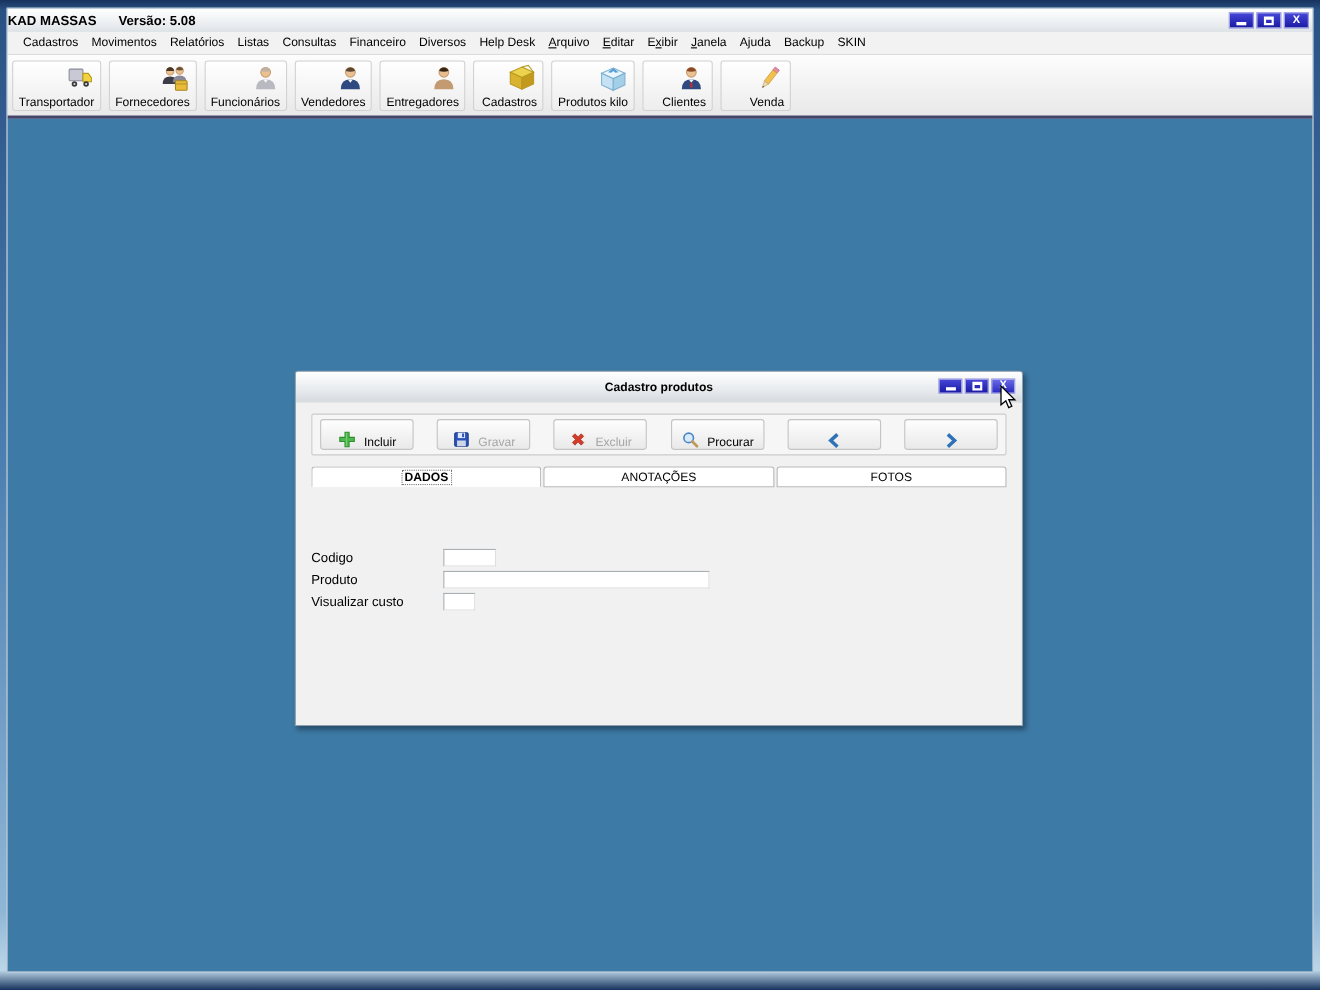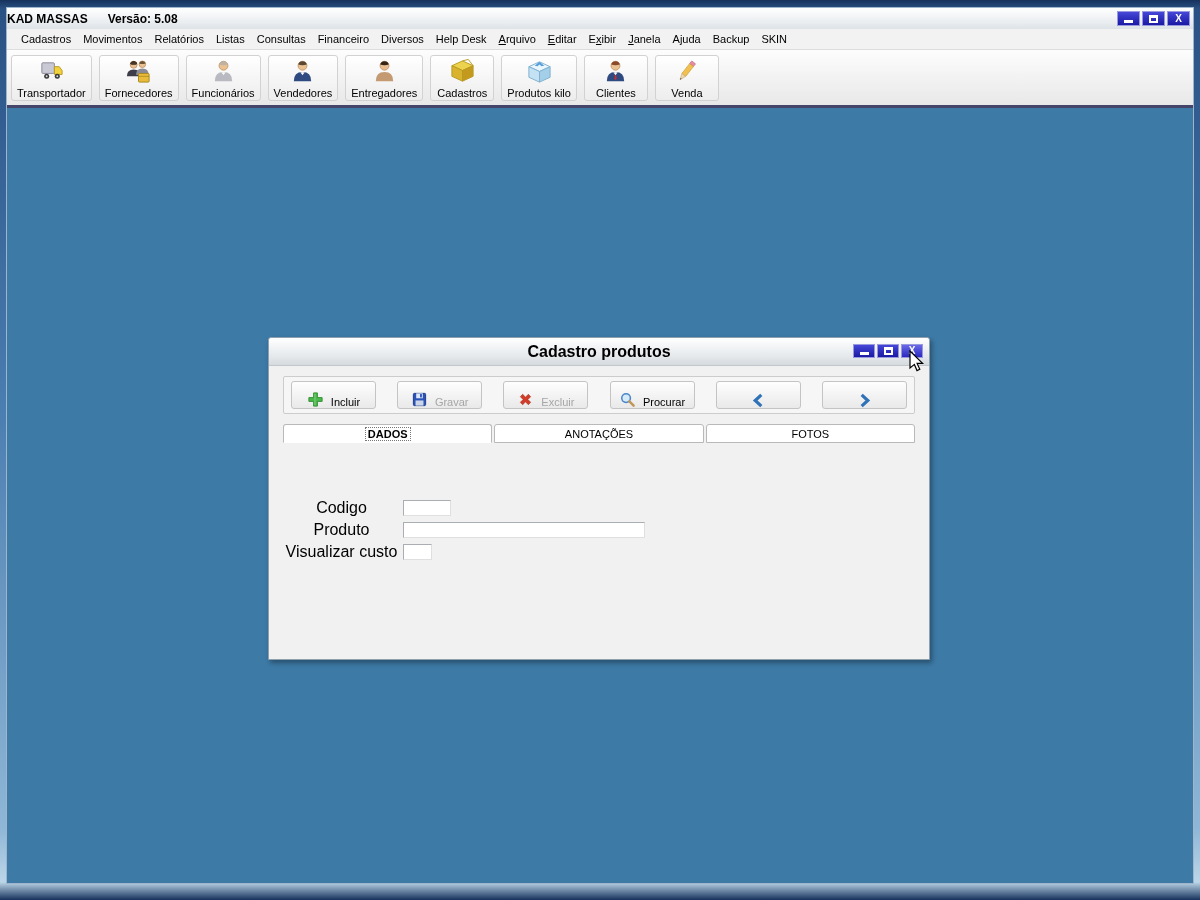--- a/index.html
+++ b/index.html
@@ -30,37 +30,37 @@
     display:flex; align-items:center; padding-left:8px; flex:0 0 auto; }
   .menu-item { font-size:11px; color:#000; padding:3px 6px; cursor:default; white-space:nowrap; }
   .menu-item u { text-decoration:underline; }
 
   
   #toolbar { height:55px; background:linear-gradient(180deg,#fdfdfd,#e8e8e8);
     display:flex; align-items:center; padding:0 4px; gap:7px; flex:0 0 auto; }
   .tb-btn { height:46px; min-width:64px; padding:2px 5px 1px;
     background:linear-gradient(180deg,#ffffff,#ededed);
     border:1px solid #d2d2d2; border-radius:3px;
-    display:flex; flex-direction:column; align-items:center; justify-content:space-between; cursor:pointer; }
+    display:flex; flex-direction:column; align-items:flex-end; justify-content:space-between; cursor:pointer; }
   .tb-btn svg { width:27px; height:27px; flex:0 0 auto; }
   .tb-label { font-size:11px; color:#000; white-space:nowrap; line-height:12px; }
 
   #toolbar-sep { height:3px; background:#45456b; flex:0 0 auto; }
 
   
   #desktop { flex:1 1 auto; background:#3d7aa6; }
 
   
   #dialog { position:absolute; left:268px; top:337px; width:662px; height:323px;
     background:#f1f1f1; border:1px solid #8fa0ae; border-radius:3px 3px 0 0;
     box-shadow:2px 3px 5px rgba(0,0,0,.35); }
   #dialog-titlebar { height:28px; background:linear-gradient(180deg,#ffffff,#e4e8eb 70%,#d5dade);
     border-bottom:1px solid #c2c7cb; border-radius:3px 3px 0 0;
     display:flex; align-items:center; justify-content:center; position:relative; }
-  #dialog-titlebar .dlg-title { font-size:16px; font-weight:bold; color:#000;text-align:right; }
+  #dialog-titlebar .dlg-title { font-size:11px; font-weight:bold; color:#000;text-align:right; }
   #dialog .win-controls { right:6px; top:6px; }
   #dialog .win-btn { width:22px; height:14px; }
 
   #dialog-body { padding:10px 14px 0; }
 
   .btn-panel { border:1px solid #cccccc; border-radius:2px; background:#f6f6f6;
     height:38px; display:flex; align-items:center; justify-content:space-between; padding:0 7px; }
   .dlg-btn { width:85px; height:28px; background:linear-gradient(180deg,#fefefe,#e9e9e9);
     border:1px solid #c4c4c4; border-radius:3px;
     display:flex; align-items:flex-end; justify-content:center; gap:7px; cursor:pointer; }
@@ -73,21 +73,21 @@
   .tab-row { display:flex; gap:2px; margin-top:10px; height:19px; }
   .tab { flex:1 1 0; background:#ffffff; border:1px solid #b9b9b9; border-bottom:1px solid #b9b9b9;
     border-radius:3px 3px 0 0; display:flex; align-items:center; justify-content:center;
     font-size:11px; color:#000; cursor:pointer; }
   .tab.active { border-bottom:1px solid #ffffff; font-weight:bold; }
   .tab.active .tab-label { outline:1px dotted #777; padding:0 2px; }
 
   #tab-content { height:200px; background:#f1f1f1; padding-top:56px; }
 
   .form-row { display:flex; align-items:center; margin-bottom:4px; }
-  .form-label { width:120px; text-align:center; font-size:16px; color:#000; padding-right:3px; white-space:nowrap; }
+  .form-label { width:120px; text-align:left; font-size:12px; color:#000; padding-right:3px; white-space:nowrap; }
   .form-input { height:16px; background:#fff; border:1px solid;
     border-color:#a9aeb3 #dfdfdf #dfdfdf #a9aeb3; font-size:11px; padding:0 2px;
     font-family:"Liberation Sans", sans-serif; }
   .w-codigo { width:48px; } .w-produto { width:242px; } .w-preco { width:60px; } .w-custo { width:29px; }
 
   #cursor { position:absolute; left:908px; top:350px; width:20px; height:24px; pointer-events:none; z-index:50; }
 </style>
 </head>
 <body>
 

